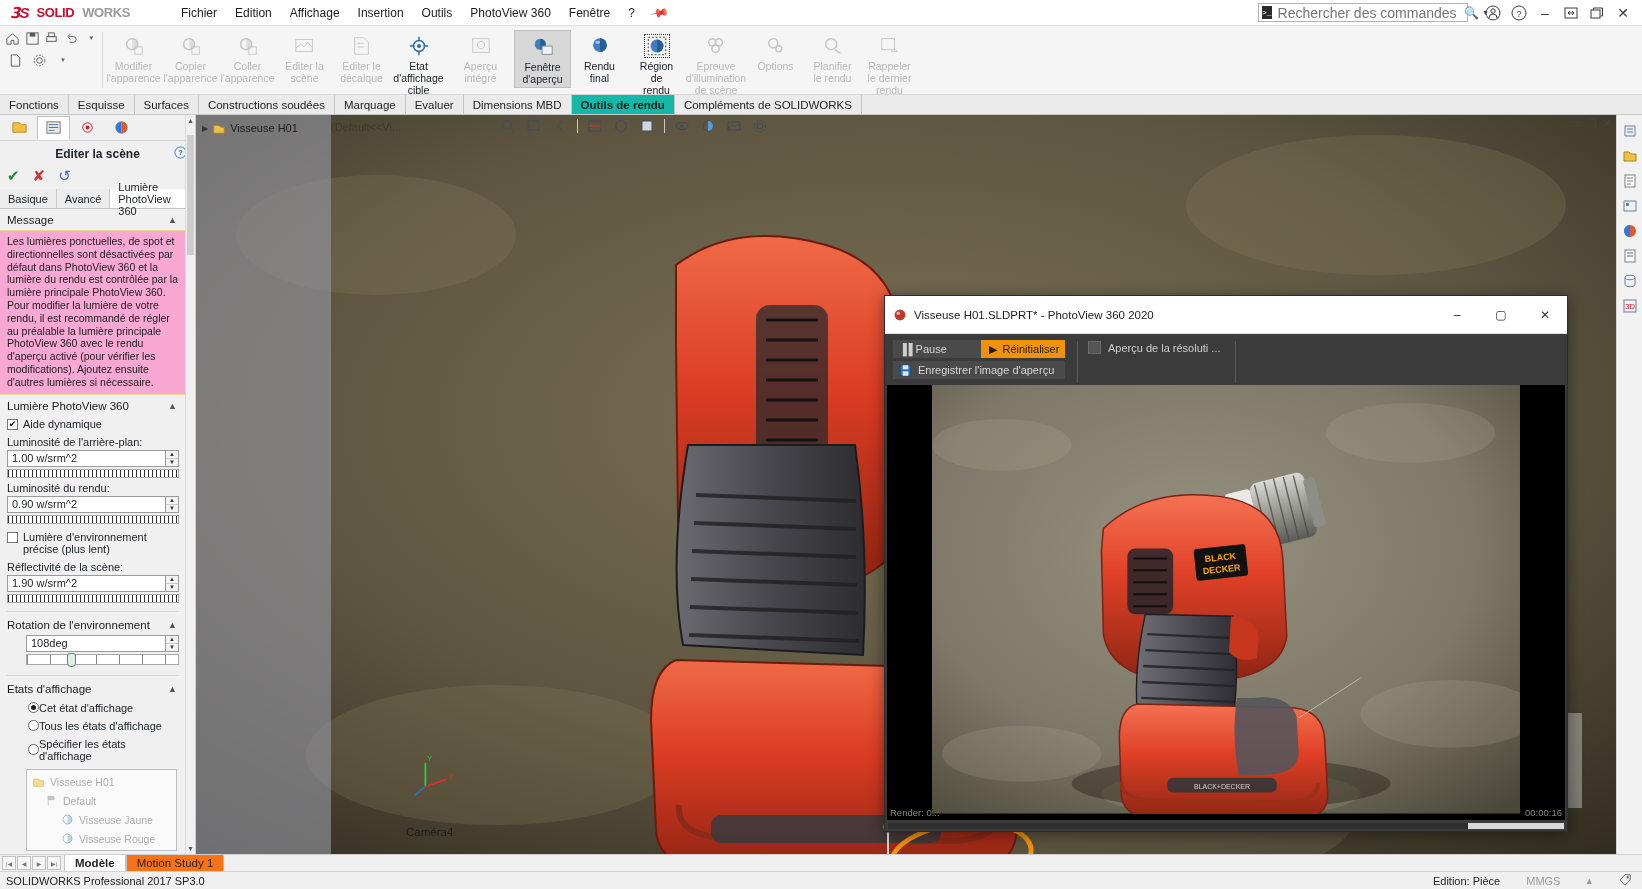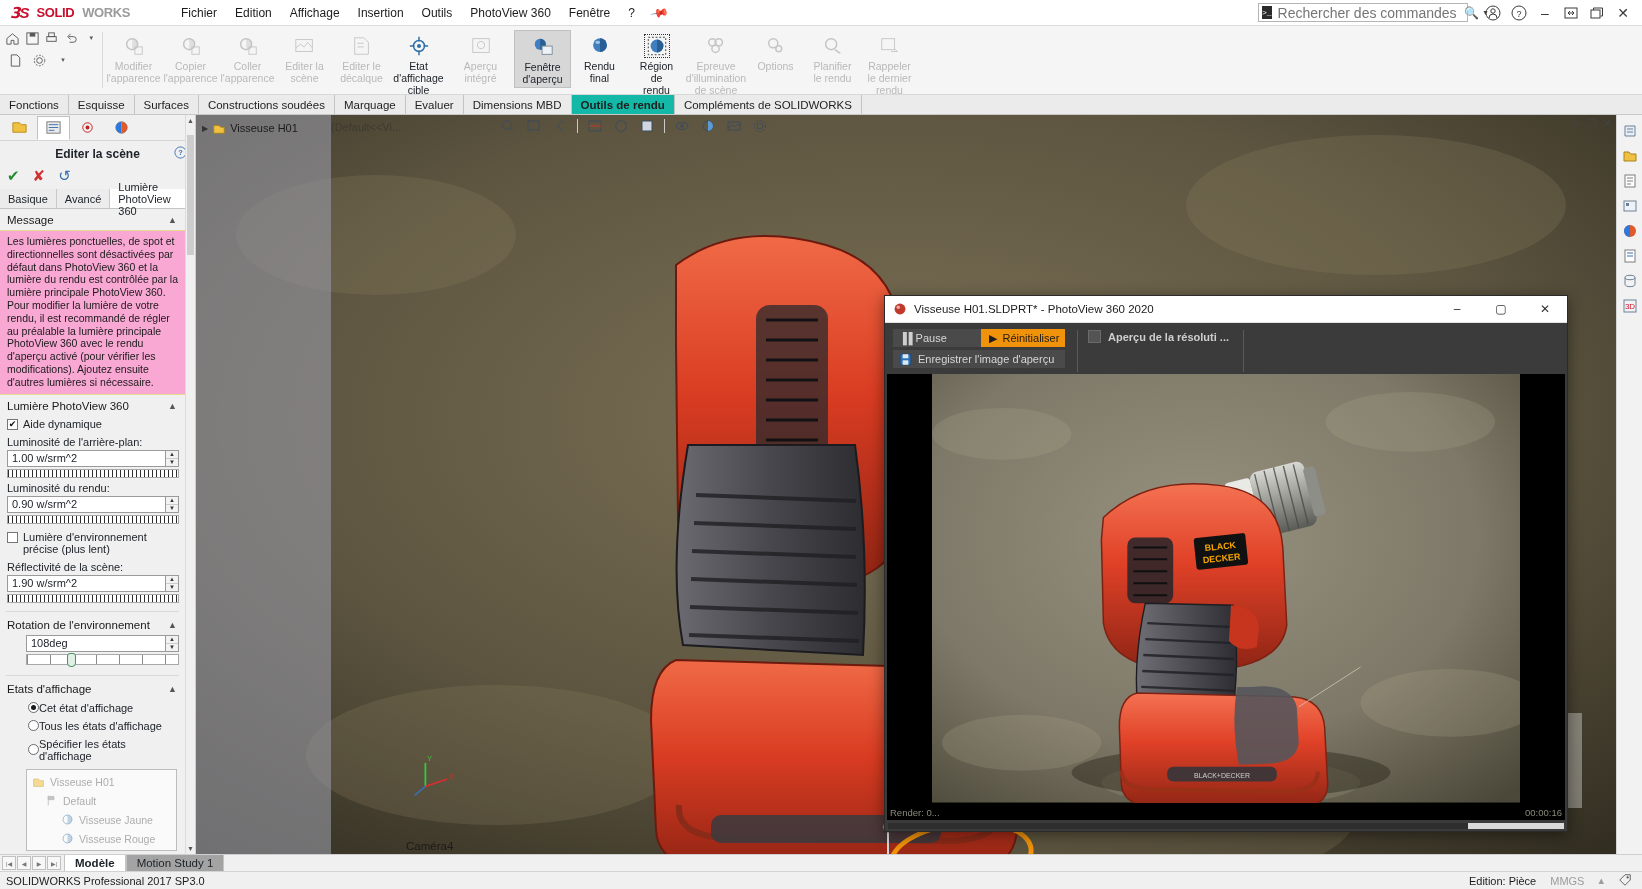--- a/index.html
+++ b/index.html
@@ -128,21 +128,21 @@
   
   .graphics { flex:1; position:relative; overflow:hidden; background:#4a4334; }
   .gfx-bg { position:absolute; inset:0; }
   .tree-overlay { position:absolute; left:0; top:0; width:135px; height:100%;
                   background:rgba(150,152,163,0.62); }
   .tree-line { display:flex; align-items:center; gap:4px; padding:6px 0 0 6px; font-size:11px; color:#1b1b1b;}
   .tree-line .exp { font-size:8px; color:#333; }
   .tree-extra { position:absolute; left:135px; top:6px; font-size:11px; color:#3d3a30; }
 
   .triad { position:absolute; left:215px; bottom:55px; width:45px; height:45px; }
-  .camlabel { position:absolute; left:210px; bottom:2px; font-size:11.5px; color:#1b1b1b;}
+  .camlabel { position:absolute; left:210px; bottom:16px; font-size:11.5px; color:#1b1b1b;}
 
   .orange-ellipse { position:absolute; left:692px; top:706px; width:146px; height:72px;
      border:5px solid #f0920a; border-radius:50%; transform:rotate(-7deg); }
 
   
   .right-rail { position:absolute; right:0; top:0; width:26px; bottom:0; background:#f2f2f2;
                 border-left:1px solid #d5d5d5; padding-top:6px; display:flex; flex-direction:column; align-items:center; gap:5px;}
   .rr-btn { width:20px;height:20px;display:flex;align-items:center;justify-content:center;}
   .viewtoolbar { position:absolute; left:300px; top:0; height:22px; display:flex; align-items:center; gap:2px; }
   .vt-btn { width:24px; height:20px; display:flex; align-items:center; justify-content:center; }
@@ -152,46 +152,46 @@
   .watermark { position:absolute; right:60px; bottom:46px; width:130px; height:95px;
      background:rgba(255,255,255,0.35); display:flex; align-items:center; justify-content:center;
      color:rgba(190,80,60,0.45); font-size:60px; font-weight:bold; font-style:italic; }
 
   
   .modeltabs { height:17px; background:#f0f0f0; display:flex; align-items:stretch; border-top:1px solid #cfcfcf; flex:none;}
   .navbtns { display:flex; align-items:center; gap:0; padding:0 2px; }
   .navbtn { width:14px;height:14px;border:1px solid #c0c0c0; background:#f7f7f7; margin-right:1px;
             display:flex;align-items:center;justify-content:center;font-size:6px;color:#777;}
   .mtab { padding:0 10px; display:flex; align-items:center; font-size:11.5px; border-right:1px solid #c4c4c4;
-          border-left:1px solid #c4c4c4; background:#a3a3a3;}
+          border-left:1px solid #c4c4c4; background:#f97316;}
   .mtab.sel { background:#ffffff; font-weight:bold; }
   .statusbar { height:18px; background:#f0f0f0; display:flex; align-items:center; font-size:11px;
                border-top:1px solid #d3d3d3; flex:none; color:#1c1c1c; padding:0 6px; }
-  .sb-right { margin-left:auto; display:flex; align-items:center; gap:14px; padding-right:4px;}
+  .sb-right { margin-left:auto; display:flex; align-items:center; gap:26px; padding-right:4px;}
   .sb-dim { color:#9c9c9c; }
 
   
   .pvdlg { position:absolute; left:688px; top:180px; width:684px; height:537px;
            background:#3b3b3b; border:1px solid #2b2b2b; box-shadow:0 3px 14px rgba(0,0,0,.45);
            display:flex; flex-direction:column; }
-  .pv-title { height:27px; background:#ffffff; display:flex; align-items:center; padding-left:8px; gap:7px;
+  .pv-title { height:38px; background:#ffffff; display:flex; align-items:center; padding-left:8px; gap:7px;
               border-bottom:1px solid #e2e2e2; flex:none;}
   .pv-title .tx { font-size:11.5px; color:#1c1c1c; }
   .pv-wb { margin-left:auto; display:flex; height:100%; }
   .pv-wb div { width:44px; display:flex; align-items:center; justify-content:center; font-size:12px; color:#333;}
   .pv-toolbar { height:51px; background:#3b3b3b; display:flex; align-items:flex-start; padding:6px 0 0 8px; flex:none;}
   .pv-col { display:flex; flex-direction:column; gap:3px; }
   .pvbtn { height:18px; width:172px; display:flex; align-items:center; gap:0px;
            background:#4a4a4a; color:#d6d6d6; font-size:11px; }
   .pvbtn .seg { display:flex; align-items:center; gap:5px; padding-left:6px; width:88px; }
   .pvbtn .seg2 { display:flex; align-items:center; gap:5px; padding-left:8px; flex:1; height:100%;
                  background:#f0920a; color:#1d1d1d; }
   .pvbtn.single { background:#4a4a4a; padding-left:6px; gap:6px; }
   .pv-vsep { width:1px; background:#5a5a5a; margin:1px 10px 3px 12px; height:42px;}
-  .pv-chkrow { display:flex; align-items:center; gap:7px; color:#cfcfcf; font-size:11px; padding-top:1px;font-weight:bold;}
+  .pv-chkrow { display:flex; align-items:center; gap:7px; color:#cfcfcf; font-size:11px; padding-top:1px;}
   .pv-chk { width:13px;height:13px;background:#545454;border:1px solid #6a6a6a;}
   .pv-canvas { flex:1; margin:0 2px 0 2px; background:#000; position:relative; overflow:hidden; }
   .pv-img { position:absolute; left:45px; top:0; right:45px; bottom:0; }
   .pv-status { position:absolute; left:3px; bottom:2px; right:3px; display:flex; font-size:9.5px;
                color:#8a8a7c; pointer-events:none;}
   .pv-status .r { margin-left:auto; }
   .pv-foot { height:11px; background:#3b3b3b; display:flex; align-items:center; padding:0 3px; flex:none;}
   .pv-prog { flex:1; height:6px; background:#2e2e2e; position:relative; }
   .pv-prog i { position:absolute; right:0; top:0; bottom:0; width:96px; background:#d9d9d9; }
 </style>

